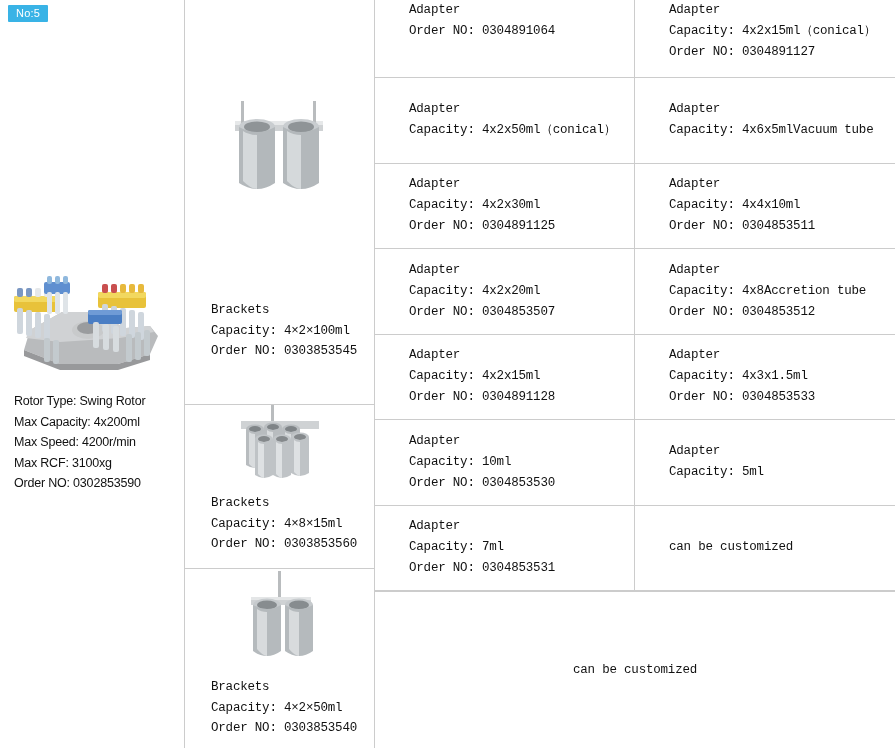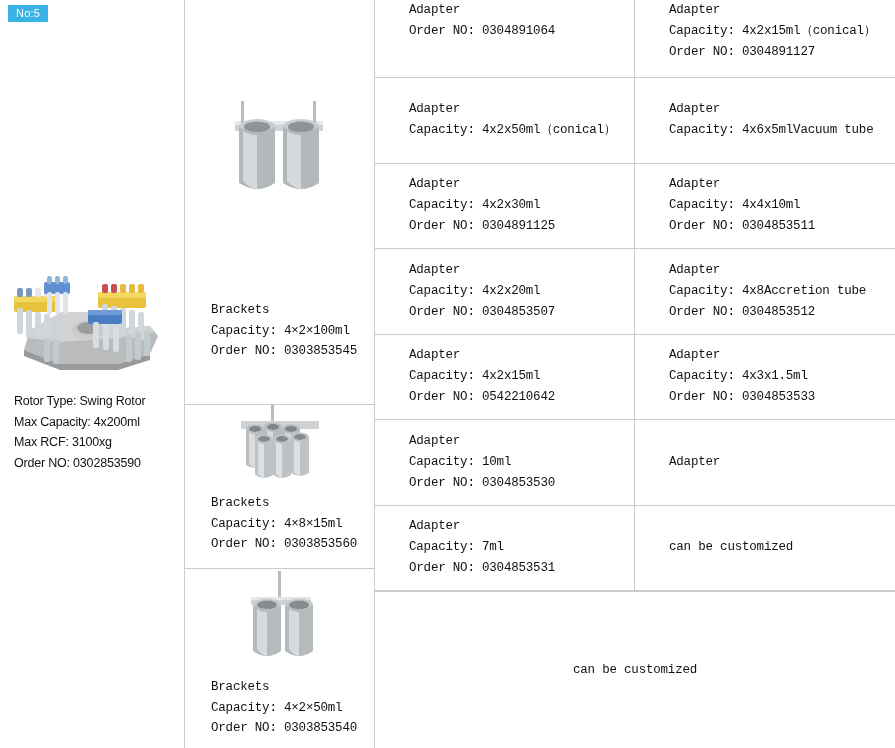--- a/index.html
+++ b/index.html
@@ -241,20 +241,21 @@
         <g fill="#c3cace">
           <rect x="44" y="100" width="6" height="24" rx="2"></rect>
           <rect x="53" y="102" width="6" height="24" rx="2"></rect>
         </g>
       </svg>
     </div>
 
     <div class="rotor-specs">
       <div class="ln">Rotor Type: Swing Rotor</div>
       <div class="ln">Max Capacity: 4x200ml</div>
+      <div class="ln">Max Speed: 4200r/min</div>
       <div class="ln">Max RCF: 3100xg</div>
       <div class="ln">Order NO: 0302853590</div>
     </div>
   </div>
 
   <div class="mid-col">
 
     <div class="bracket-cell" style="height:405px;">
       <div class="img-box" style="height:300px; align-items:center;">
         <svg width="150" height="150" viewBox="0 0 150 150" xmlns="http://www.w3.org/2000/svg">
@@ -408,35 +409,36 @@
       </div>
       <div class="adapter-cell col2">
         <div class="ln">Adapter</div>
         <div class="ln">Capacity: 4x8Accretion tube</div>
         <div class="ln">Order NO: 0304853512</div>
       </div>
 
       <div class="adapter-cell">
         <div class="ln">Adapter</div>
         <div class="ln">Capacity: 4x2x15ml</div>
-        <div class="ln">Order NO: 0542210642</div>
+        <div class="ln">Order NO: 0304891128</div>
       </div>
       <div class="adapter-cell col2">
         <div class="ln">Adapter</div>
         <div class="ln">Capacity: 4x3x1.5ml</div>
         <div class="ln">Order NO: 0304853533</div>
       </div>
 
       <div class="adapter-cell">
         <div class="ln">Adapter</div>
         <div class="ln">Capacity: 10ml</div>
         <div class="ln">Order NO: 0304853530</div>
       </div>
       <div class="adapter-cell col2">
         <div class="ln">Adapter</div>
+        <div class="ln">Capacity: 5ml</div>
       </div>
 
       <div class="adapter-cell">
         <div class="ln">Adapter</div>
         <div class="ln">Capacity: 7ml</div>
         <div class="ln">Order NO: 0304853531</div>
       </div>
       <div class="adapter-cell col2 custom">
         <div class="ln">can be customized</div>
       </div>

